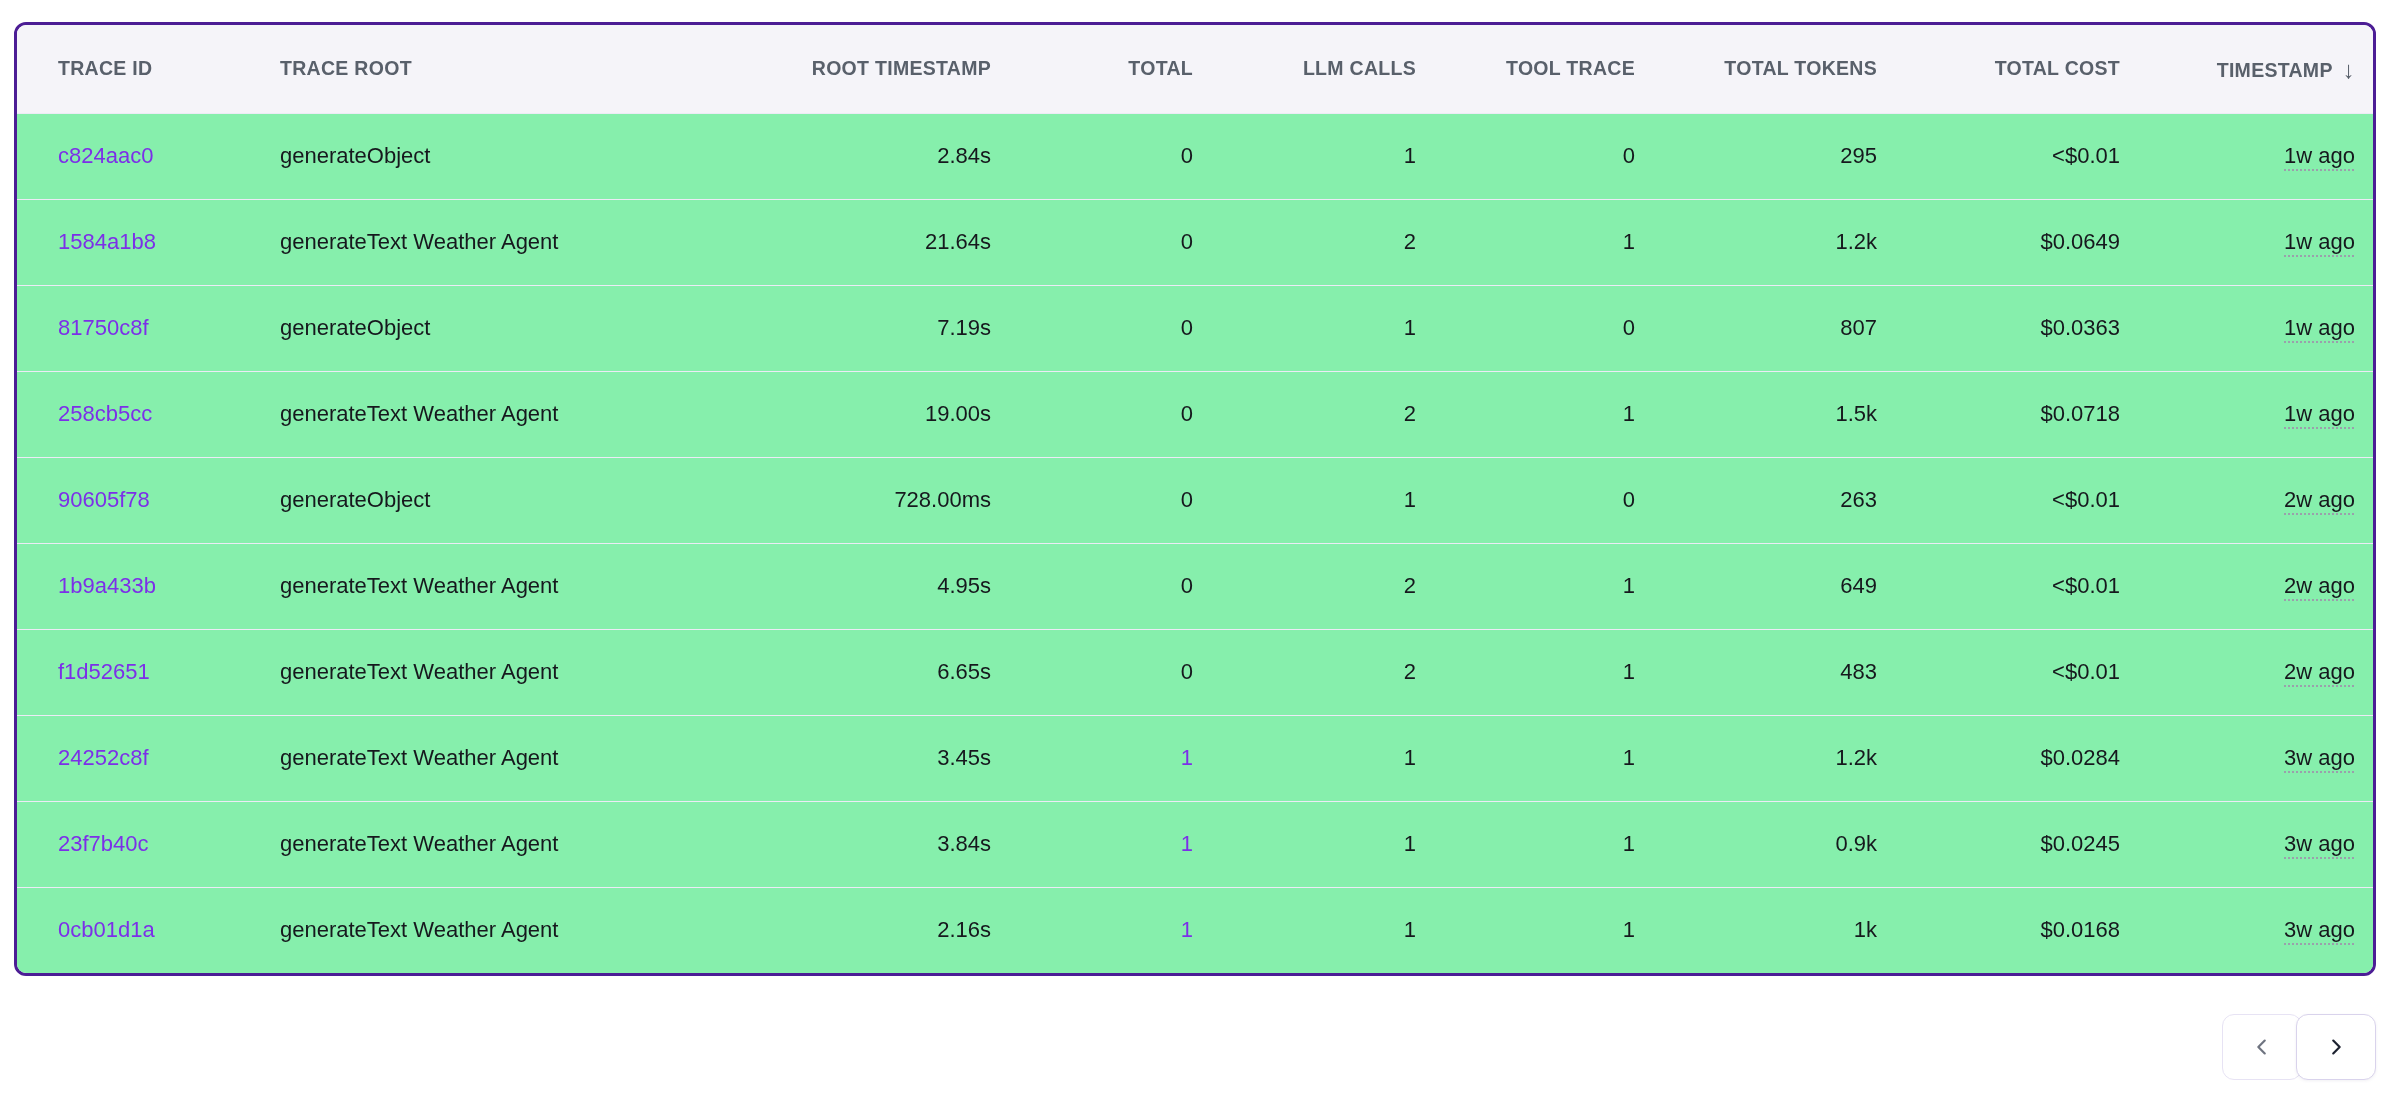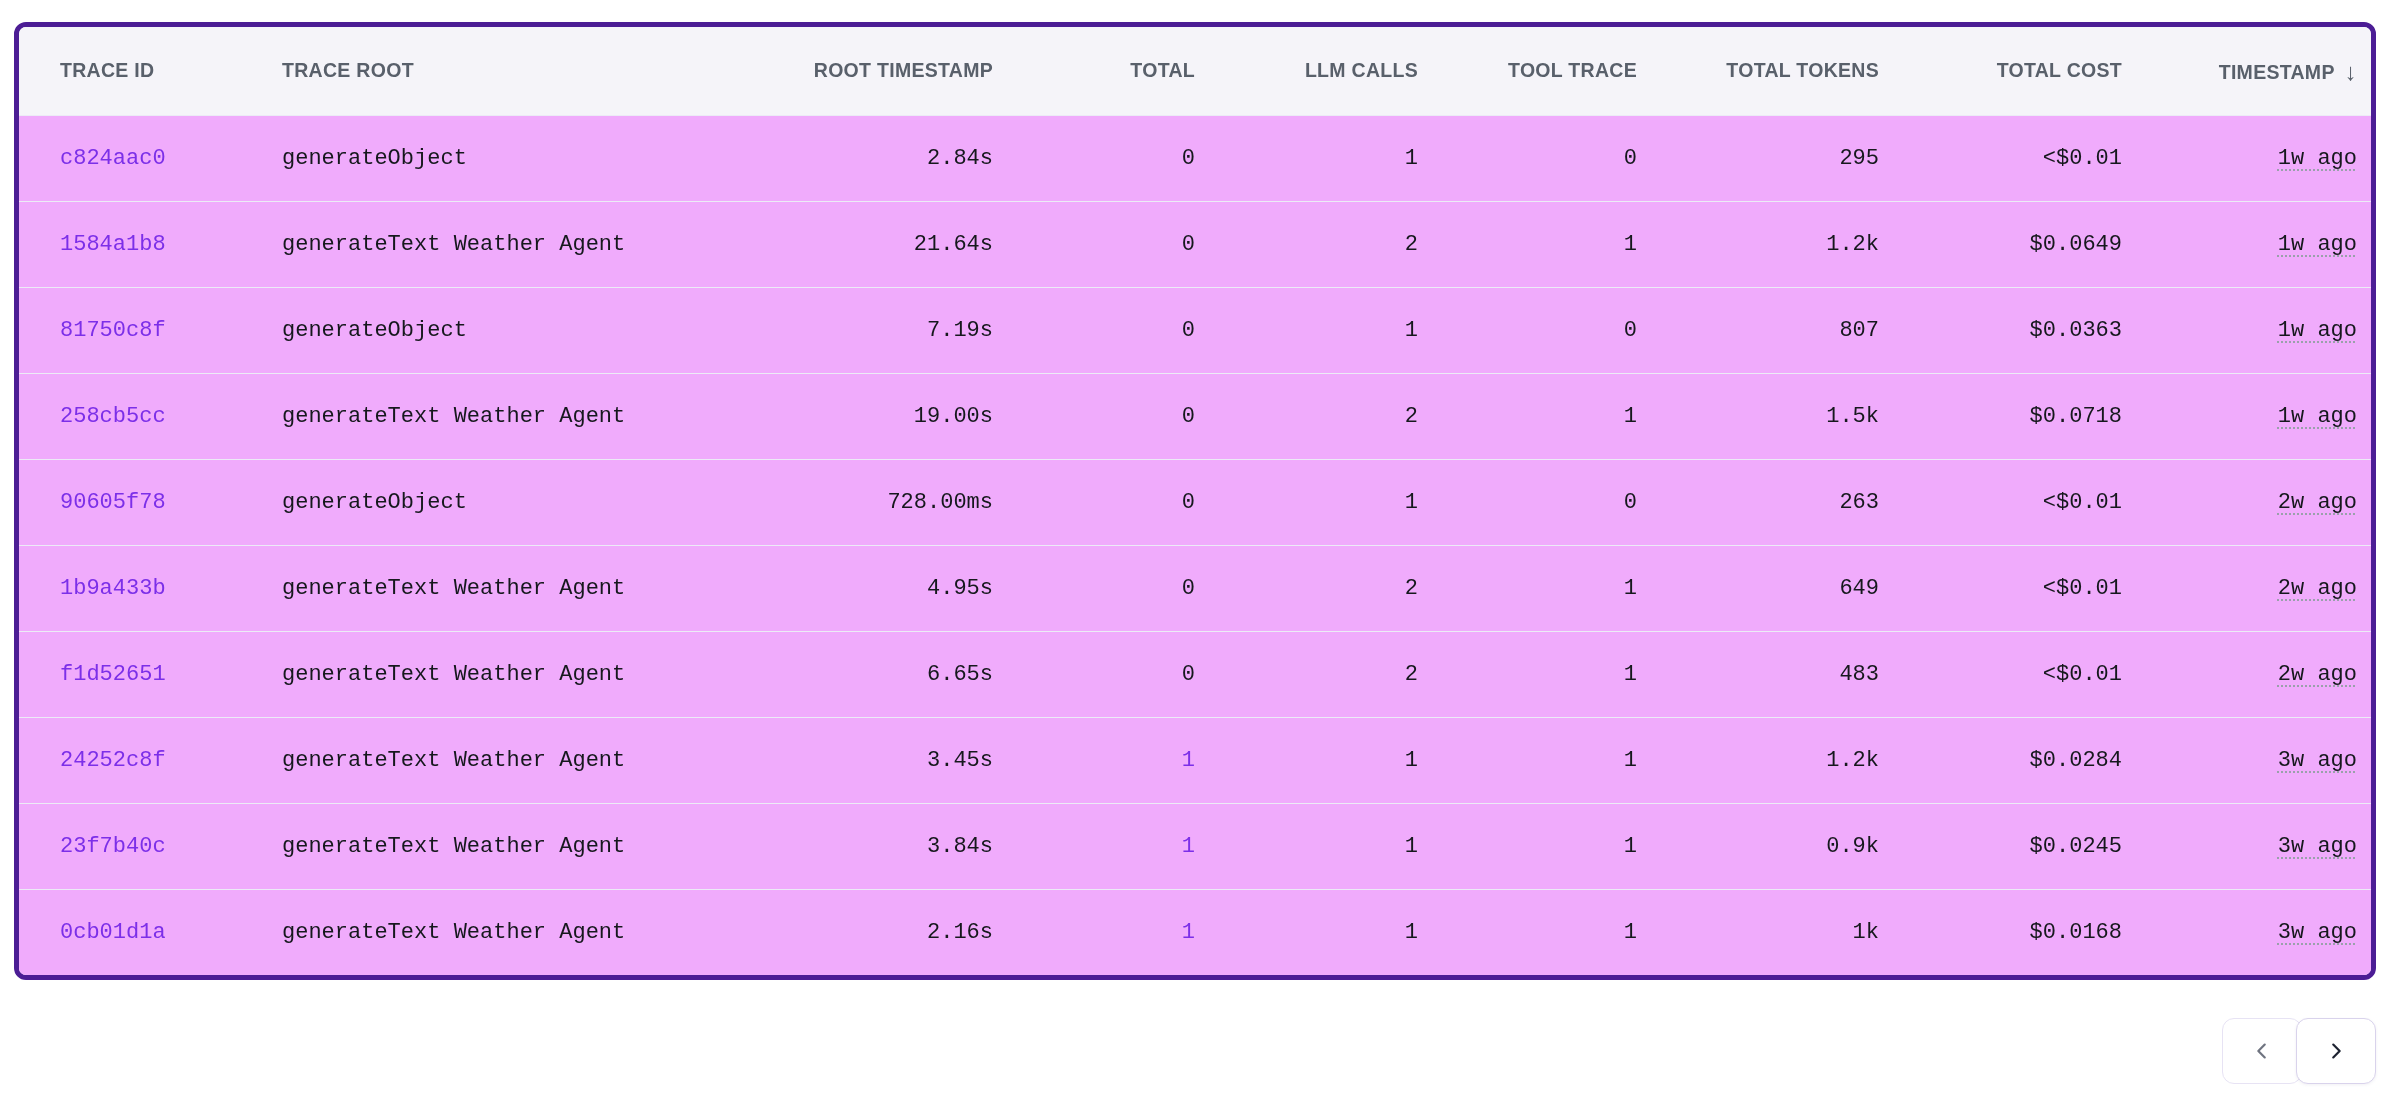--- a/index.html
+++ b/index.html
@@ -6,40 +6,40 @@
   html,body { background:#ffffff; }
   body {
     width:2390px; height:1096px;
     font-family:"Liberation Sans","DejaVu Sans",sans-serif;
     color:#16181d;
   }
   .page { width:2390px; height:1096px; padding:22px 14px 0 14px; }
 
   .table-card {
     width:2362px;
-    border:5px solid #4c1d95;
+    border:3px solid #4c1d95;
     border-radius:12px;
     overflow:hidden;
     background:#ffffff;
   }
   table.traces {
     width:100%;
     border-collapse:collapse;
     table-layout:fixed;
   }
   thead tr { background:#f5f4f9; height:88px; }
   th {
     font-size:19.5px;
     font-weight:700;
     letter-spacing:0.015em;
     color:#59606b;
     white-space:nowrap;
     padding:0;
   }
-  tbody tr { height:86px; border-top:1px solid #ecebf6; background:#f0abfc;font-family:Liberation Mono, monospace; }
+  tbody tr { height:86px; border-top:1px solid #ecebf6; background:#86efac; }
   td { padding:0; font-size:22px; color:#16181d; white-space:nowrap; }
 
   .align-left  { text-align:left; }
   .align-right { text-align:right; }
 
   
   .col-trace_id     { padding-left:41px; }
   .col-timestamp    { padding-right:24px; }
 
   .trace-link {

